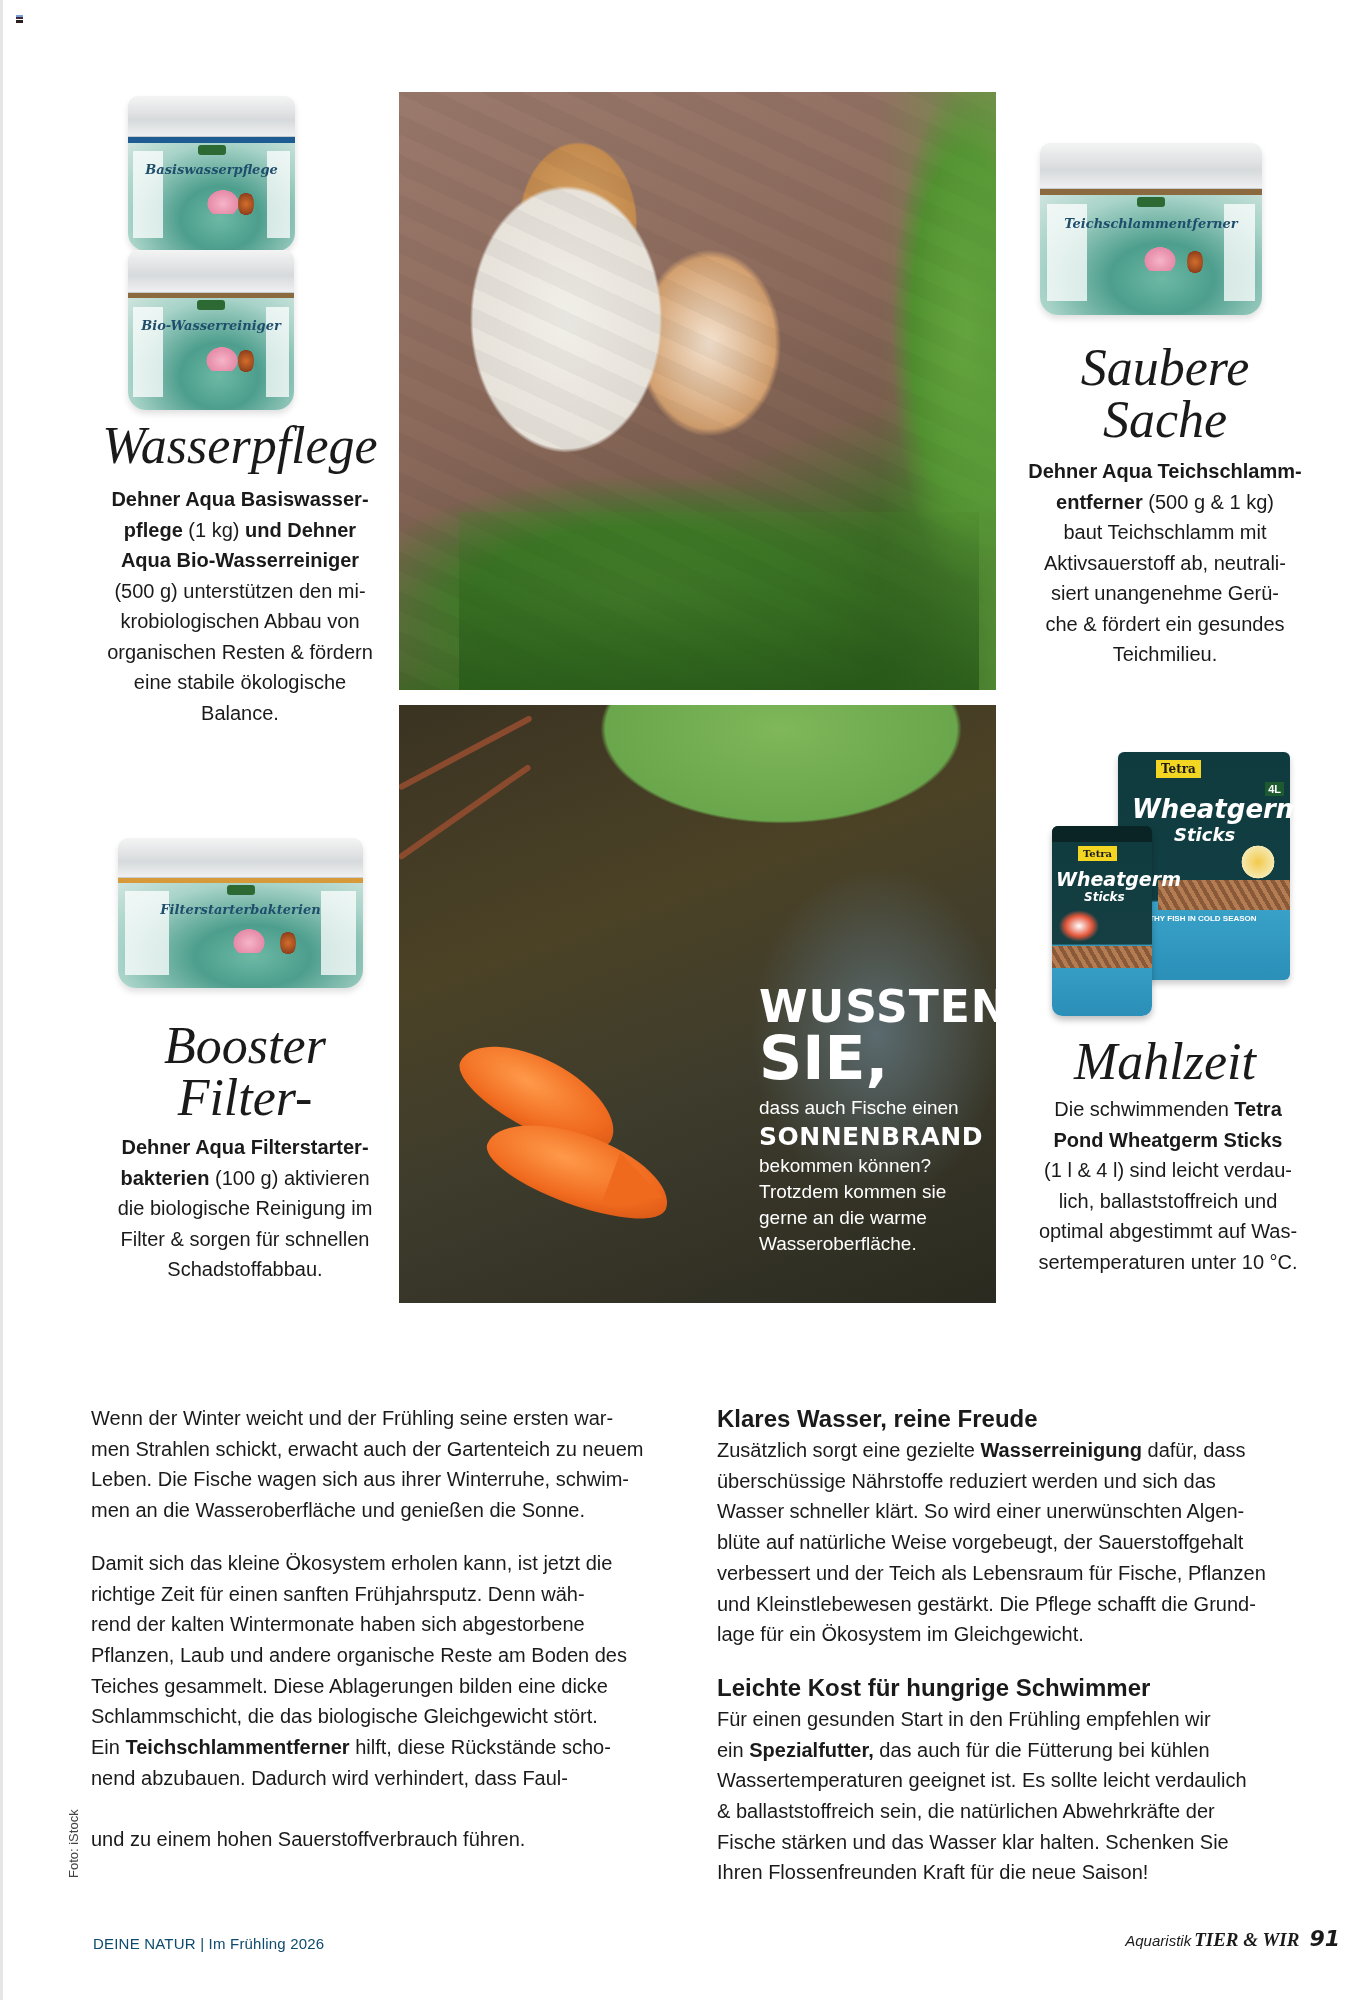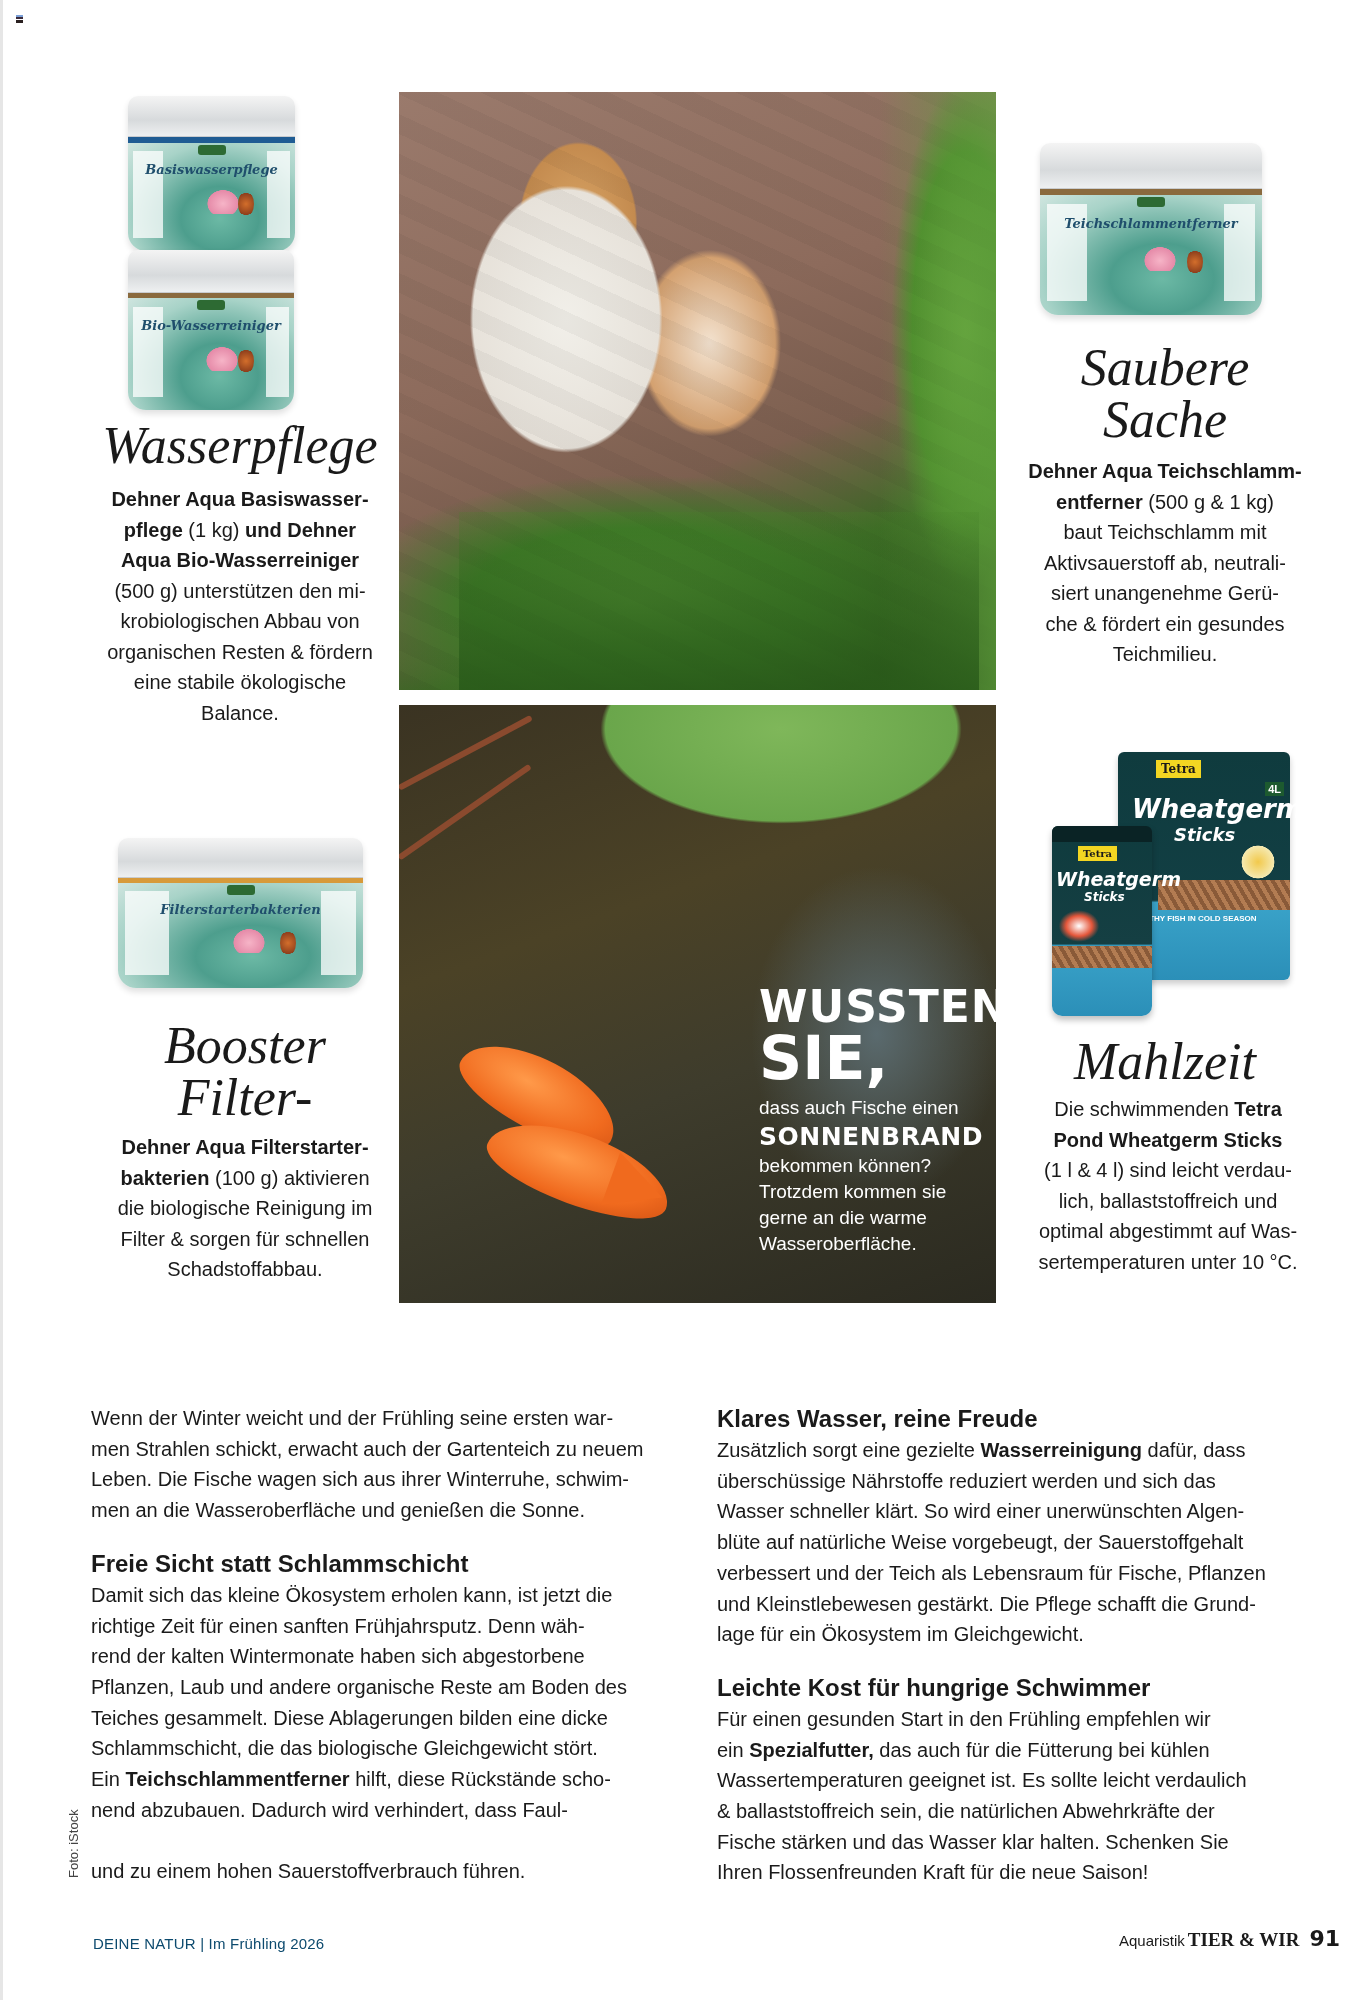--- a/index.html
+++ b/index.html
@@ -73,21 +73,21 @@
 
   
   .col { position: absolute; font-size: 20px; line-height: 30.7px; color: #1a1a1a; }
   .col p { margin: 0; }
   .col h3 { margin: 0; font-size: 24px; line-height: 32px; font-weight: bold; }
   .gap-s { height: 22px; }
 
   .credit { position: absolute; left: 66px; top: 1878px; transform: rotate(-90deg); transform-origin: left top;
     font-size: 13px; color: #444; white-space: nowrap; }
   .footer-left { position: absolute; left: 93px; top: 1935px; font-size: 15px; color: #0c4a6e; letter-spacing: 0.2px; }
-  .footer-right { position: absolute; right: 18px; top: 1926px; color: #1a1a1a; white-space: nowrap; }
+  .footer-right { position: absolute; right: 18px; top: 1926px; color: #1a1a1a; white-space: nowrap; font-style: italic; }
   .footer-right .section { font-size: 15px; }
   .footer-right .mag { font-family: "Liberation Serif", "DejaVu Serif", serif; font-weight: bold; font-size: 19px; margin-left: 3px; }
   .footer-right .pg { font-family: "DejaVu Sans", sans-serif; font-weight: bold; font-size: 22px; margin-left: 10px; }
 </style>
 </head>
 <body>
 
 <div class="page-edge"></div>
 <div class="corner-mark"></div>
 
@@ -240,21 +240,20 @@
 </div>
 
 <div class="col" style="left:91px;top:1403px;width:600px;">
   <p>
     <span>Wenn der Winter weicht und der Frühling seine ersten war-</span><br>
     <span>men Strahlen schickt, erwacht auch der Gartenteich zu neuem</span><br>
     <span>Leben. Die Fische wagen sich aus ihrer Winterruhe, schwim-</span><br>
     <span>men an die Wasseroberfläche und genießen die Sonne.</span>
   </p>
   <div class="gap-s"></div>
-  <h3>Freie Sicht statt Schlammschicht</h3>
   <p>
     <span>Damit sich das kleine Ökosystem erholen kann, ist jetzt die</span><br>
     <span>richtige Zeit für einen sanften Frühjahrsputz. Denn wäh-</span><br>
     <span>rend der kalten Wintermonate haben sich abgestorbene</span><br>
     <span>Pflanzen, Laub und andere organische Reste am Boden des</span><br>
     <span>Teiches gesammelt. Diese Ablagerungen bilden eine dicke</span><br>
     <span>Schlammschicht, die das biologische Gleichgewicht stört.</span><br>
     <span>Ein </span><b>Teichschlammentferner</b><span> hilft, diese Rückstände scho-</span><br>
     <span>nend abzubauen. Dadurch wird verhindert, dass Faul-</span><br>
     <br>

